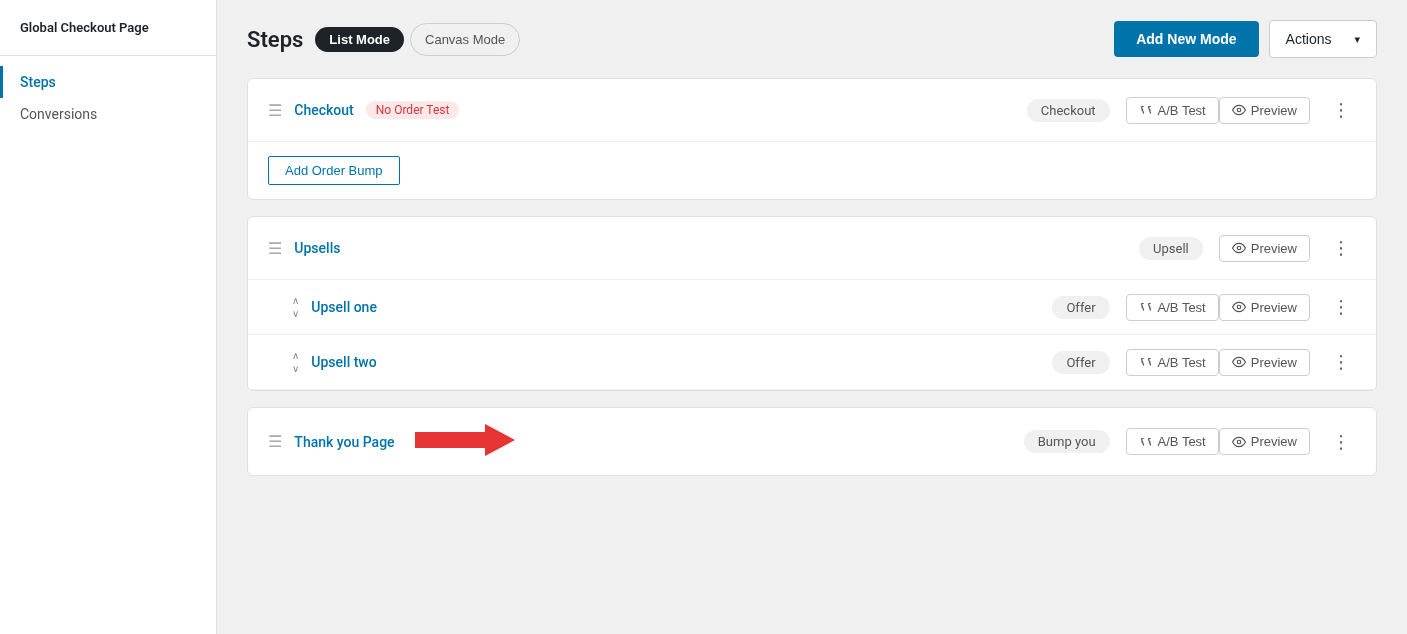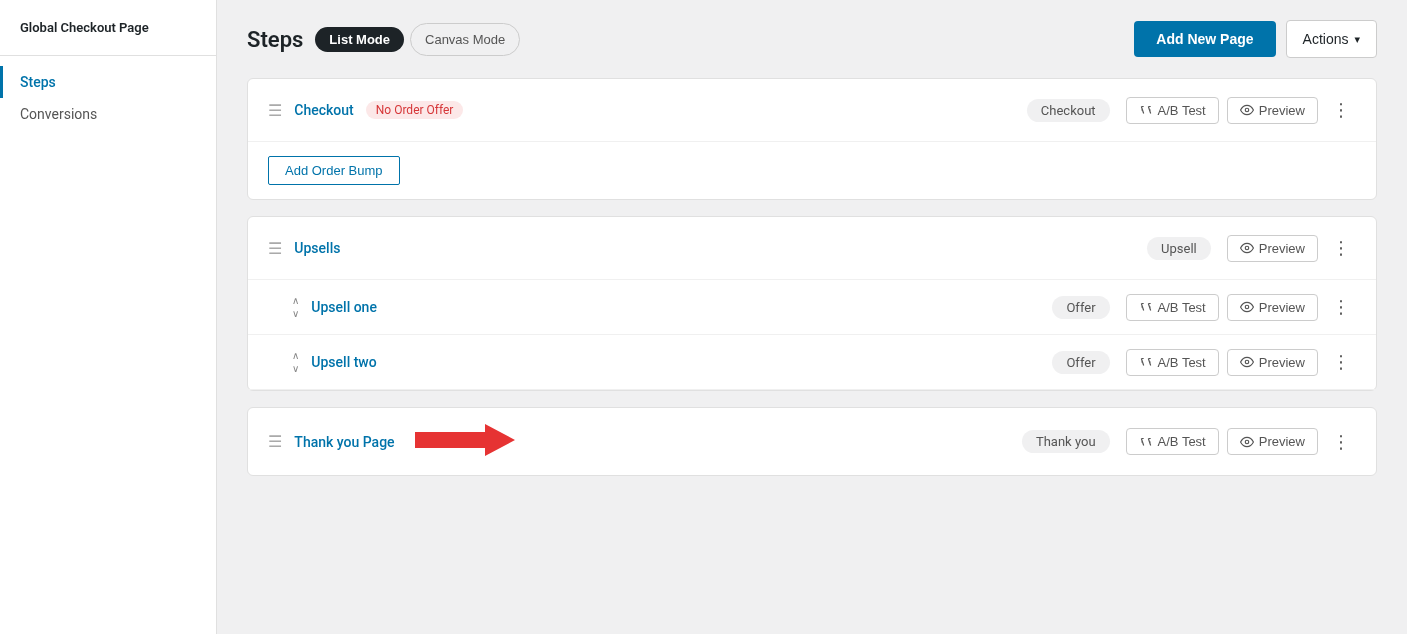--- a/index.html
+++ b/index.html
@@ -18,35 +18,35 @@
 
     
     .main-header { display: flex; align-items: center; justify-content: space-between; margin-bottom: 20px; }
     .header-left { display: flex; align-items: center; gap: 12px; }
     .page-title { font-size: 22px; font-weight: 600; color: #1d2327; }
     .mode-toggle { display: flex; align-items: center; gap: 6px; }
     .btn-list-mode { background: #1d2327; color: #fff; border: none; border-radius: 20px; padding: 5px 14px; font-size: 13px; cursor: pointer; font-weight: 700; }
     .btn-canvas-mode { background: transparent; color: #555; border: 1px solid #ccc; border-radius: 20px; padding: 8px 14px; font-size: 13px; cursor: pointer; }
     .header-right { display: flex; align-items: center; gap: 10px; }
     .btn-add-step { background: #0073aa; color: #fff; border: none; border-radius: 4px; padding: 10px 22px; font-size: 14px; font-weight: 600; cursor: pointer; }
-    .btn-actions { background: #fff; color: #1d2327; border: 1px solid #ccc; border-radius: 4px; padding: 10px 16px; font-size: 14px; cursor: pointer; display: flex; align-items: center; gap: 6px; }
+    .btn-actions { background: #fff; color: #1d2327; border: 1px solid #ccc; border-radius: 4px; padding: 10px 16px; font-size: 14px; cursor: pointer; display: flex; align-items: center; gap: 23px; }
 
     
     .card { background: #fff; border: 1px solid #e0e0e0; border-radius: 6px; margin-bottom: 16px; padding: 0; }
 
     
     .step-row { display: flex; align-items: center; padding: 16px 20px; border-bottom: 1px solid #f0f0f0; }
     .step-row:last-child { border-bottom: none; }
     .step-icon { color: #aaa; margin-right: 12px; font-size: 16px; }
     .step-name { color: #0073aa; font-weight: 500; font-size: 14px; cursor: pointer; }
     .step-badge { margin-left: 12px; background: #fce8e8; color: #d63638; border-radius: 20px; padding: 2px 10px; font-size: 12px; }
     .step-spacer { flex: 1; }
     .step-type-badge { background: #f0f0f1; color: #555; border-radius: 20px; padding: 4px 14px; font-size: 13px; margin-right: 16px; }
-    .btn-ab { background: #fff; color: #555; border: 1px solid #ccc; border-radius: 4px; padding: 5px 12px; font-size: 13px; cursor: pointer; display: flex; align-items: center; gap: 5px; margin-right: 8px; }
-    .btn-preview { background: #fff; color: #555; border: 1px solid #ccc; border-radius: 4px; padding: 5px 12px; font-size: 13px; cursor: pointer; display: flex; align-items: center; gap: 5px; margin-right: 8px; }
+    .btn-ab { background: #fff; color: #555; border: 1px solid #ccc; border-radius: 4px; padding: 5px 12px; font-size: 13px; cursor: pointer; display: flex; align-items: center; gap: 5px; }
+    .btn-preview { background: #fff; color: #555; border: 1px solid #ccc; border-radius: 4px; padding: 5px 12px; font-size: 13px; cursor: pointer; display: flex; align-items: center; gap: 5px; margin-right: 16px; }
     .btn-more { background: transparent; border: none; cursor: pointer; color: #555; font-size: 18px; padding: 4px 6px; }
 
     
     .sub-row { display: flex; align-items: center; padding: 12px 20px 12px 44px; border-bottom: 1px solid #f0f0f0; }
     .arrow-updown { display: flex; flex-direction: column; margin-right: 12px; color: #888; font-size: 10px; line-height: 1; cursor: pointer; }
     .arrow-updown span { line-height: 1.3; }
 
     
     .add-row { padding: 14px 20px; }
     .btn-add-offer { background: #fff; color: #0073aa; border: 1px solid #0073aa; border-radius: 2px; padding: 6px 16px; font-size: 13px; cursor: pointer; }
@@ -74,33 +74,33 @@
 
     <div class="main-header">
       <div class="header-left">
         <h1 class="page-title">Steps</h1>
         <div class="mode-toggle">
           <button class="btn-list-mode">List Mode</button>
           <button class="btn-canvas-mode">Canvas Mode</button>
         </div>
       </div>
       <div class="header-right">
-        <button class="btn-add-step">Add New Page</button>
+        <button class="btn-add-step">Add New Mode</button>
         <button class="btn-actions">
           <span>Actions</span>
           <span class="chevron">▾</span>
         </button>
       </div>
     </div>
 
     <div class="card">
       <div class="step-row">
         <span class="step-icon">☰</span>
         <span class="step-name">Checkout</span>
-        <span class="step-badge">No Order Offer</span>
+        <span class="step-badge">No Order Test</span>
         <span class="step-spacer"></span>
         <span class="step-type-badge">Checkout</span>
         <button class="btn-ab">
           <svg width="14" height="14" viewBox="0 0 24 24" fill="none" stroke="currentColor" stroke-width="2">
               <path d="M4 6l4 12M8 6H4M4 12h3M16 6l4 12M20 6h-4M17 12h3"></path>
             </svg>
           <span>A/B Test</span>
         </button>
         <button class="btn-preview">
           <svg width="14" height="14" viewBox="0 0 24 24" fill="none" stroke="currentColor" stroke-width="2">
@@ -185,21 +185,21 @@
       <div class="step-row">
         <span class="step-icon">☰</span>
         <span class="step-name">Thank you Page</span>
 
         <span class="red-arrow">
           <svg width="100" height="32" viewBox="0 0 100 32" fill="none" xmlns="http://www.w3.org/2000/svg">
             <polygon points="0,8 70,8 70,0 100,16 70,32 70,24 0,24" fill="#e63333"></polygon>
           </svg>
         </span>
         <span class="step-spacer"></span>
-        <span class="step-type-badge">Thank you</span>
+        <span class="step-type-badge">Bump you</span>
         <button class="btn-ab">
           <svg width="14" height="14" viewBox="0 0 24 24" fill="none" stroke="currentColor" stroke-width="2">
               <path d="M4 6l4 12M8 6H4M4 12h3M16 6l4 12M20 6h-4M17 12h3"></path>
             </svg>
           <span>A/B Test</span>
         </button>
         <button class="btn-preview">
           <svg width="14" height="14" viewBox="0 0 24 24" fill="none" stroke="currentColor" stroke-width="2">
               <path d="M1 12s4-8 11-8 11 8 11 8-4 8-11 8-11-8-11-8z"></path>
               <circle cx="12" cy="12" r="3"></circle>

